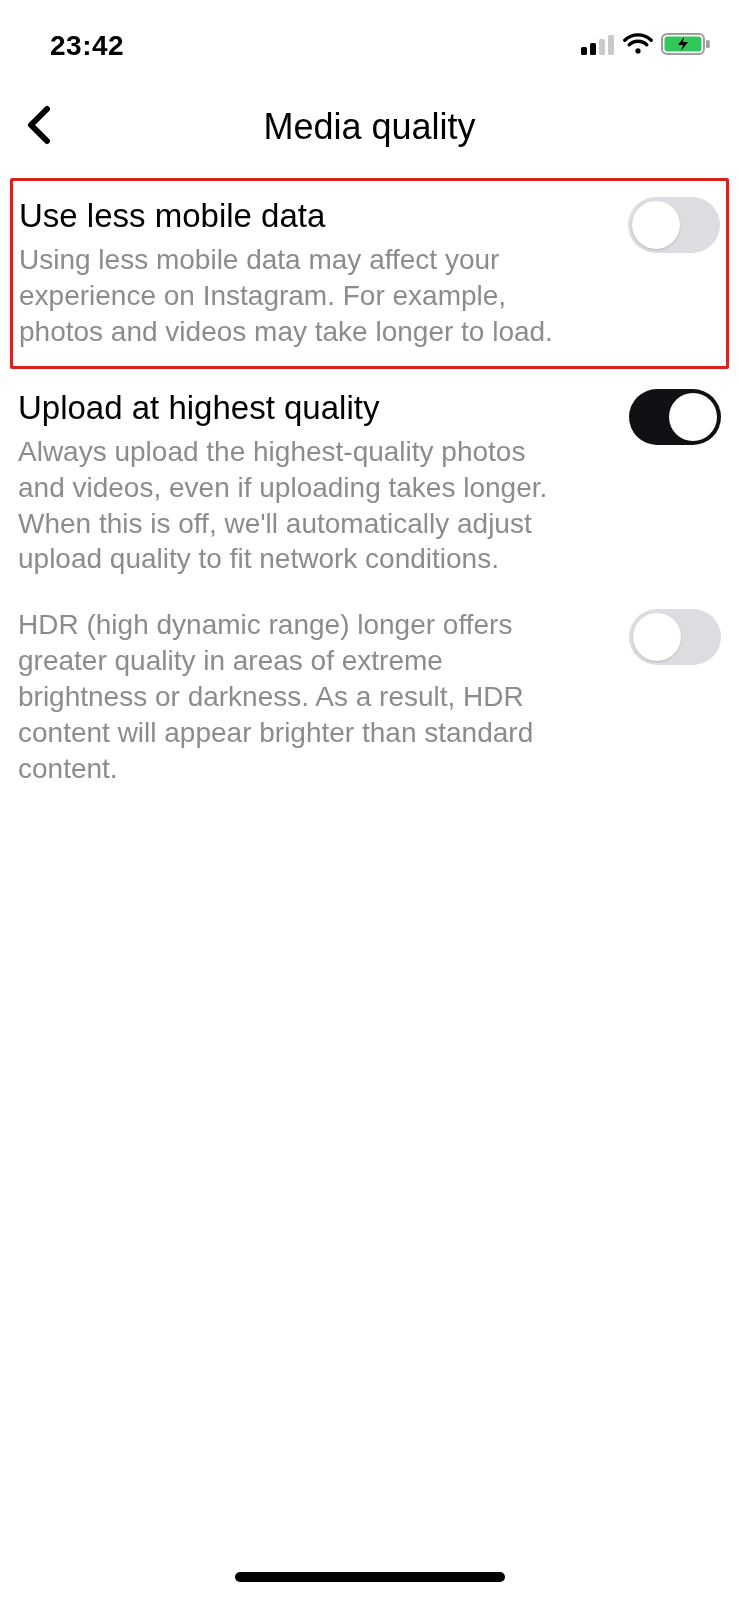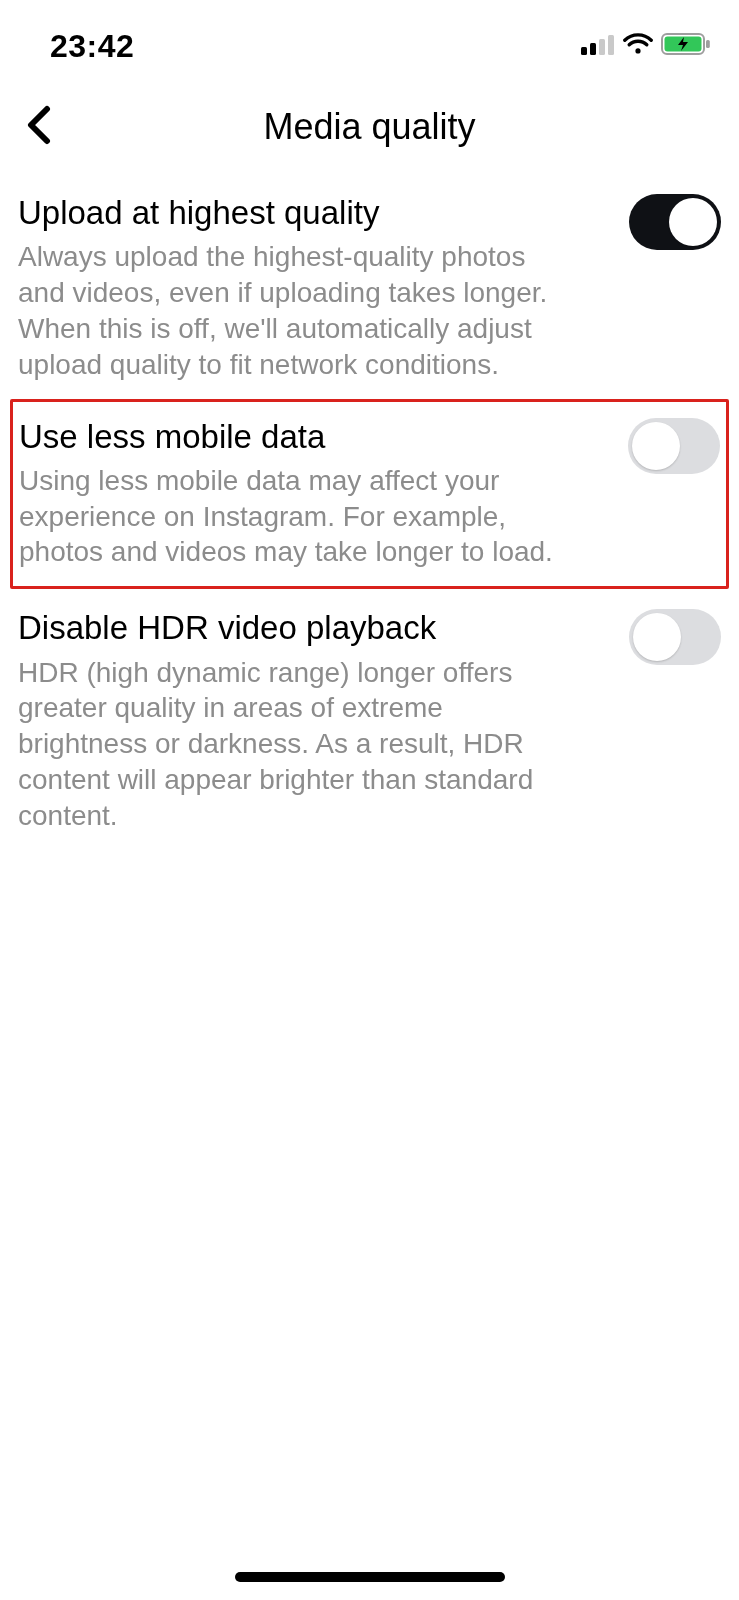--- a/index.html
+++ b/index.html
@@ -16,21 +16,21 @@
 
   
   .status-bar {
     display: flex;
     align-items: center;
     justify-content: space-between;
     padding: 22px 28px 0 50px;
     height: 70px;
   }
   .status-time {
-    font-size: 32px;
+    font-size: 28px;
     font-weight: 700;
     letter-spacing: 0.5px;
   }
   .status-icons {
     display: flex;
     align-items: center;
     gap: 8px;
   }
 
   
@@ -171,45 +171,44 @@
       <svg width="26" height="40" viewBox="0 0 26 40">
         <polyline points="22,4 6,20 22,36" fill="none" stroke="#000" stroke-width="6" stroke-linecap="round" stroke-linejoin="round"></polyline>
       </svg>
     </span>
   </div>
   <div class="page-title">Media quality</div>
 </div>
 
 <div class="settings-list">
 
+  <div class="setting-item highlighted">
+    <div class="setting-text">
+      <div class="setting-title">Use less mobile data</div>
+      <div class="setting-desc">Using less mobile data may affect your experience on Instagram. For example, photos and videos may take longer to load.</div>
+    </div>
+    <div class="toggle off">
+      <div class="knob"></div>
+    </div>
+  </div>
+
   <div class="setting-item">
     <div class="setting-text">
       <div class="setting-title">Upload at highest quality</div>
       <div class="setting-desc">Always upload the highest-quality photos and videos, even if uploading takes longer. When this is off, we'll automatically adjust upload quality to fit network conditions.</div>
     </div>
     <div class="toggle on">
       <div class="knob"></div>
     </div>
   </div>
 
-  <div class="setting-item highlighted">
+  <div class="setting-item">
     <div class="setting-text">
-      <div class="setting-title">Use less mobile data</div>
-      <div class="setting-desc">Using less mobile data may affect your experience on Instagram. For example, photos and videos may take longer to load.</div>
+      <div class="setting-desc">HDR (high dynamic range) longer offers greater quality in areas of extreme brightness or darkness. As a result, HDR content will appear brighter than standard content.</div>
     </div>
     <div class="toggle off">
       <div class="knob"></div>
     </div>
   </div>
 
-  <div class="setting-item">
-    <div class="setting-text">
-      <div class="setting-title">Disable HDR video playback</div>
-      <div class="setting-desc">HDR (high dynamic range) longer offers greater quality in areas of extreme brightness or darkness. As a result, HDR content will appear brighter than standard content.</div>
-    </div>
-    <div class="toggle off">
-      <div class="knob"></div>
-    </div>
-  </div>
-
 </div>
 
 <div class="home-indicator"></div>
 
 </body></html>

